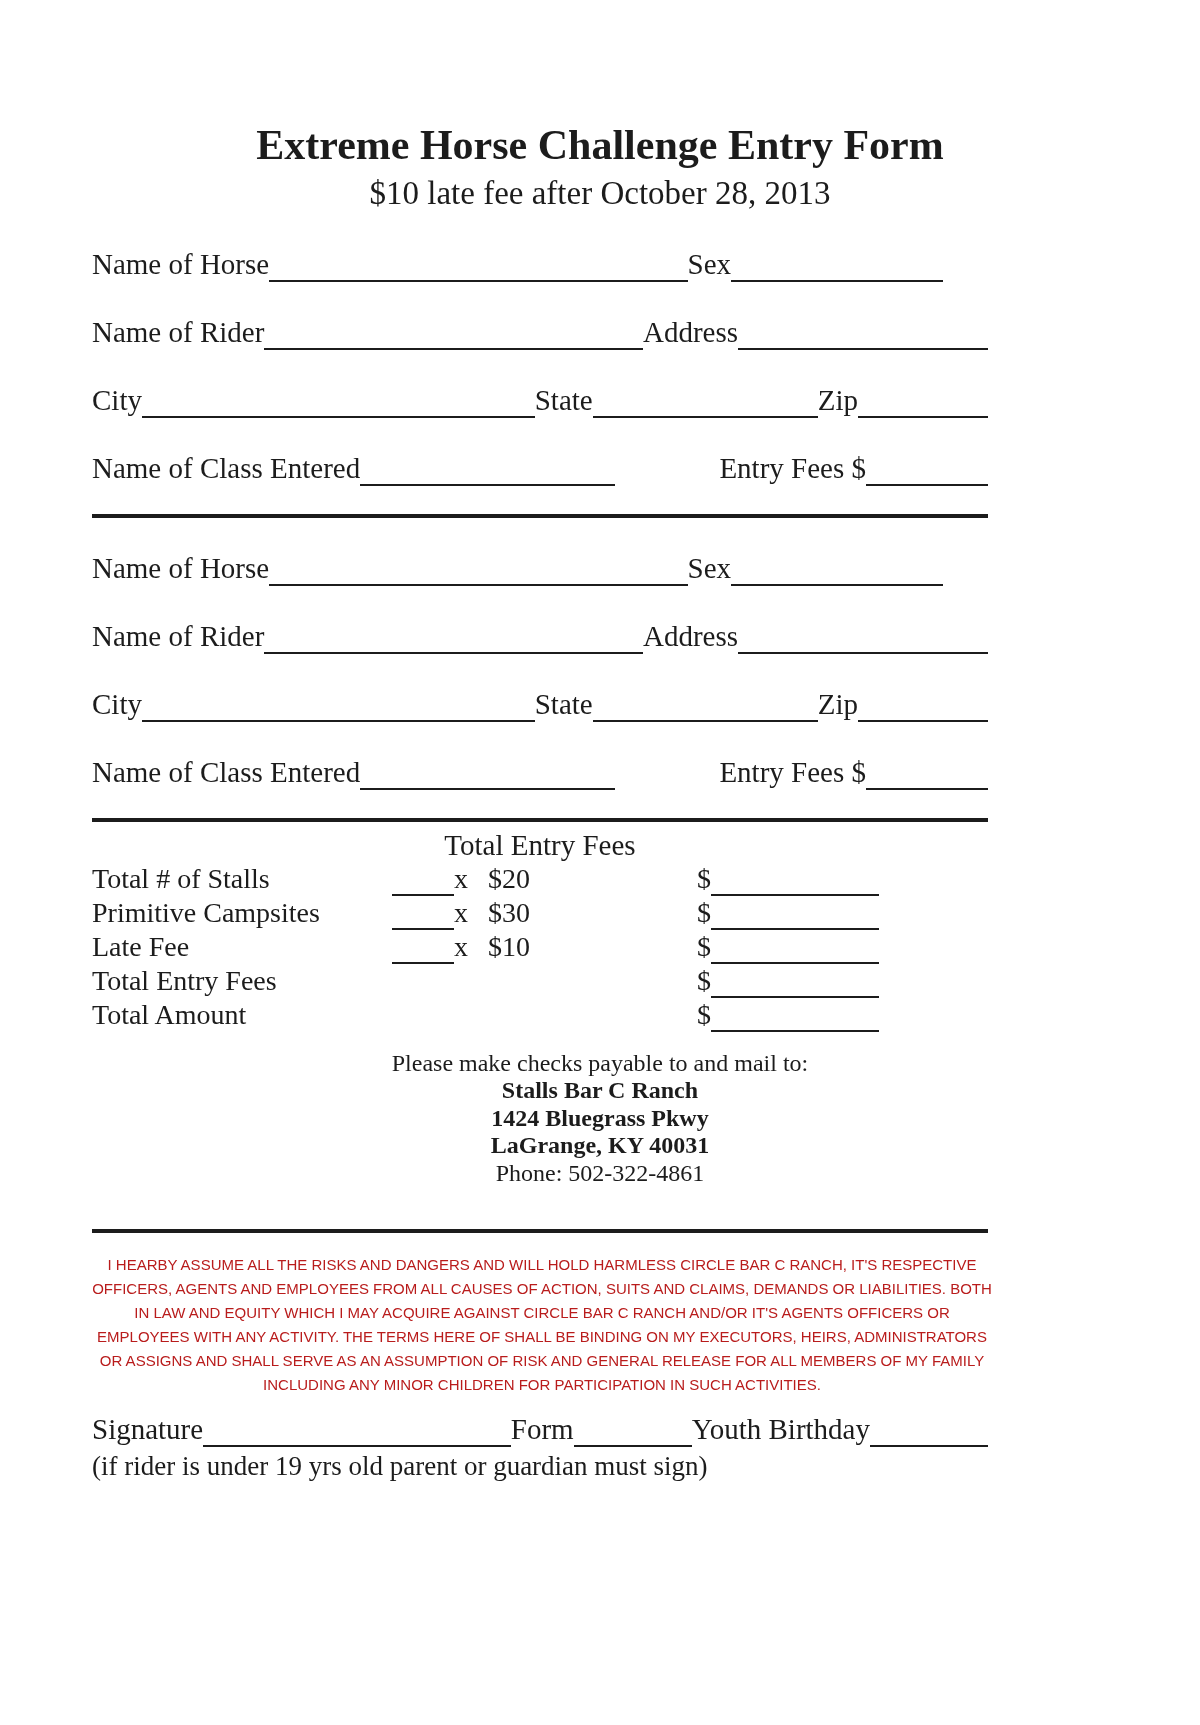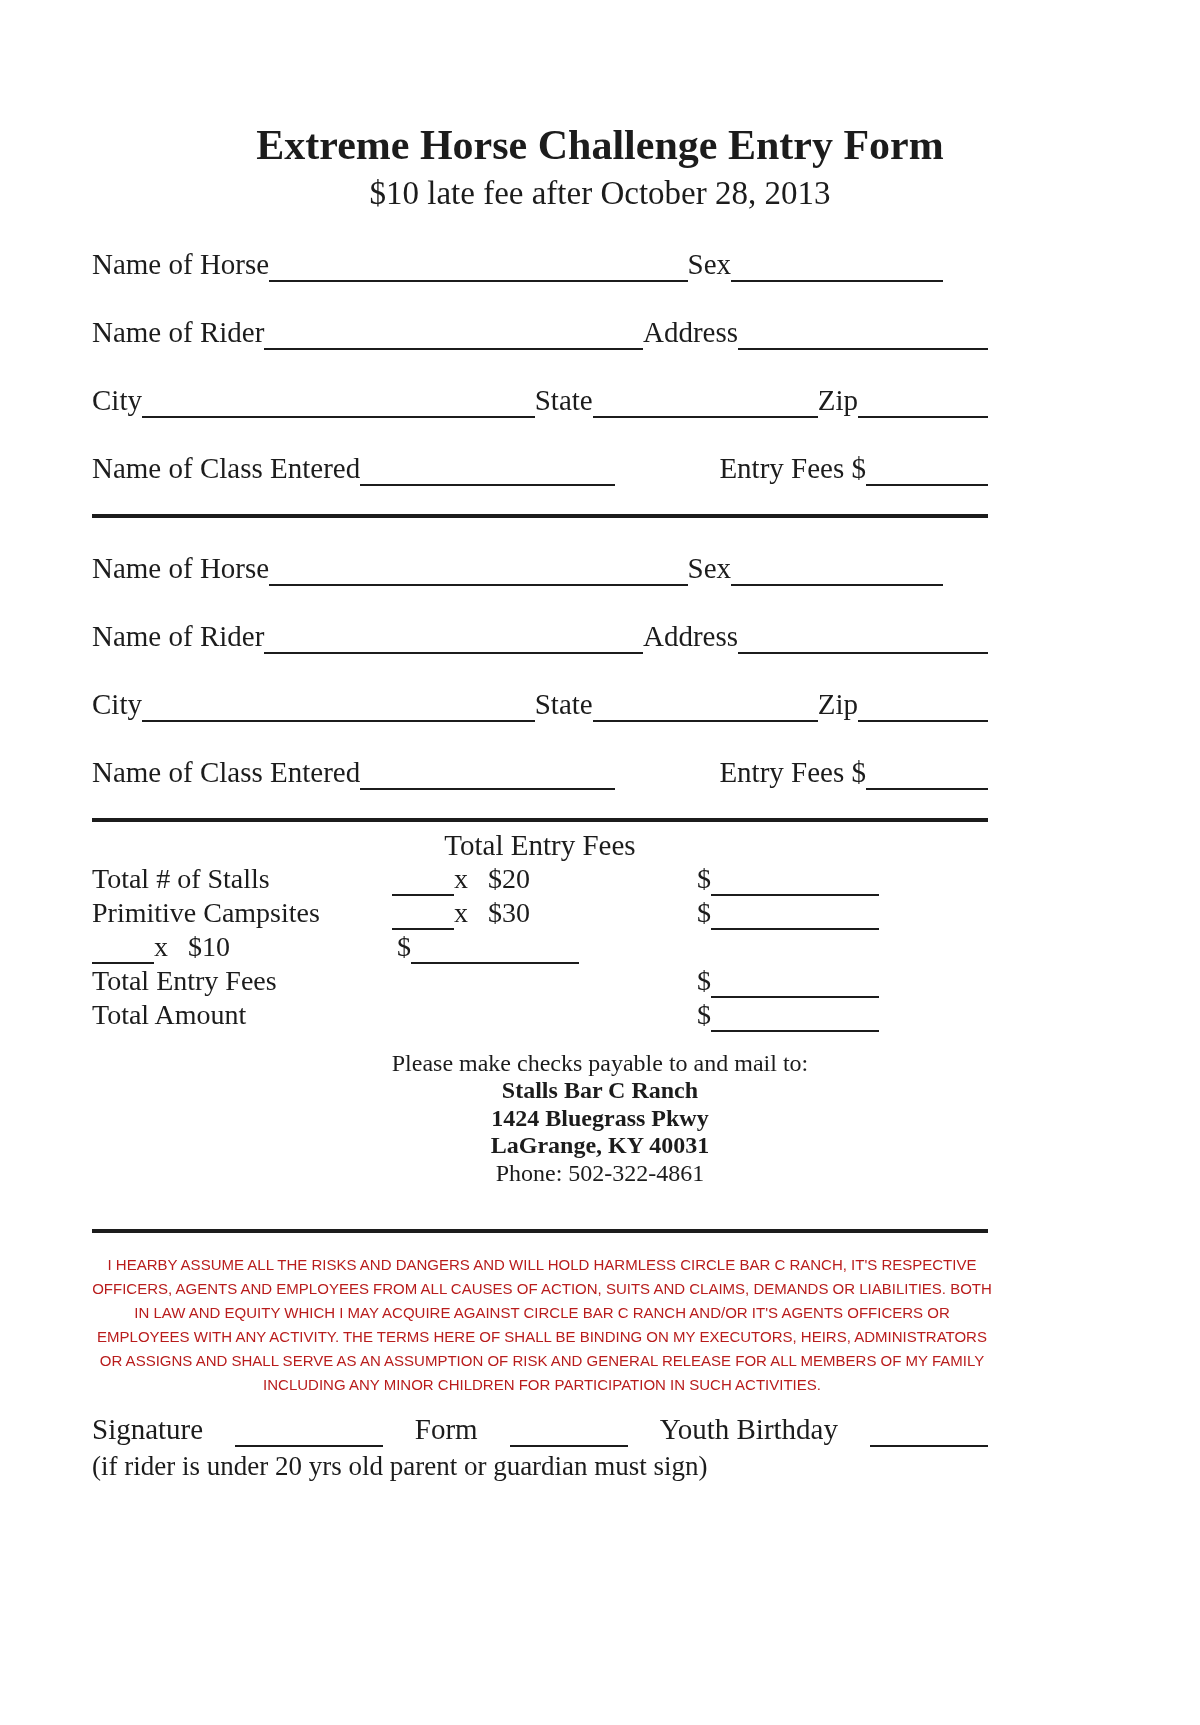--- a/index.html
+++ b/index.html
@@ -95,21 +95,20 @@
     color: #b91c1c;
   }
 
   .sig-line {
     display: flex;
     align-items: flex-end;
     font-size: 29px;
     line-height: 36px;
     margin-top: 14px;
     white-space: nowrap;
-    gap: 32px;
   }
   .b-sig { flex: 1 1 auto; }
   .b-date { width: 118px; }
   .b-youth { width: 118px; }
   .sig-note { font-size: 27px; line-height: 34px; margin-top: 2px; }
 </style>
 </head>
 <body>
 
 <div class="title-wrap">
@@ -206,20 +205,21 @@
           <span>x</span>
           <span class="t-rate">$30</span>
         </span>
       <span class="t-amt">
           <span>$</span>
           <span class="blank b-amt"></span>
         </span>
     </div>
 
     <div class="t-row">
+      <span class="t-label">Late Fee</span>
       <span class="t-mid">
           <span class="blank b-qty"></span>
           <span>x</span>
           <span class="t-rate">$10</span>
         </span>
       <span class="t-amt">
           <span>$</span>
           <span class="blank b-amt"></span>
         </span>
     </div>
@@ -261,14 +261,14 @@
 
 <div class="content">
   <div class="sig-line">
     <span>Signature</span>
     <span class="blank b-sig"></span>
     <span>Form</span>
     <span class="blank b-date"></span>
     <span>Youth Birthday</span>
     <span class="blank b-youth"></span>
   </div>
-  <div class="sig-note">(if rider is under 20 yrs old parent or guardian must sign)</div>
+  <div class="sig-note">(if rider is under 19 yrs old parent or guardian must sign)</div>
 </div>
 
 </body></html>

